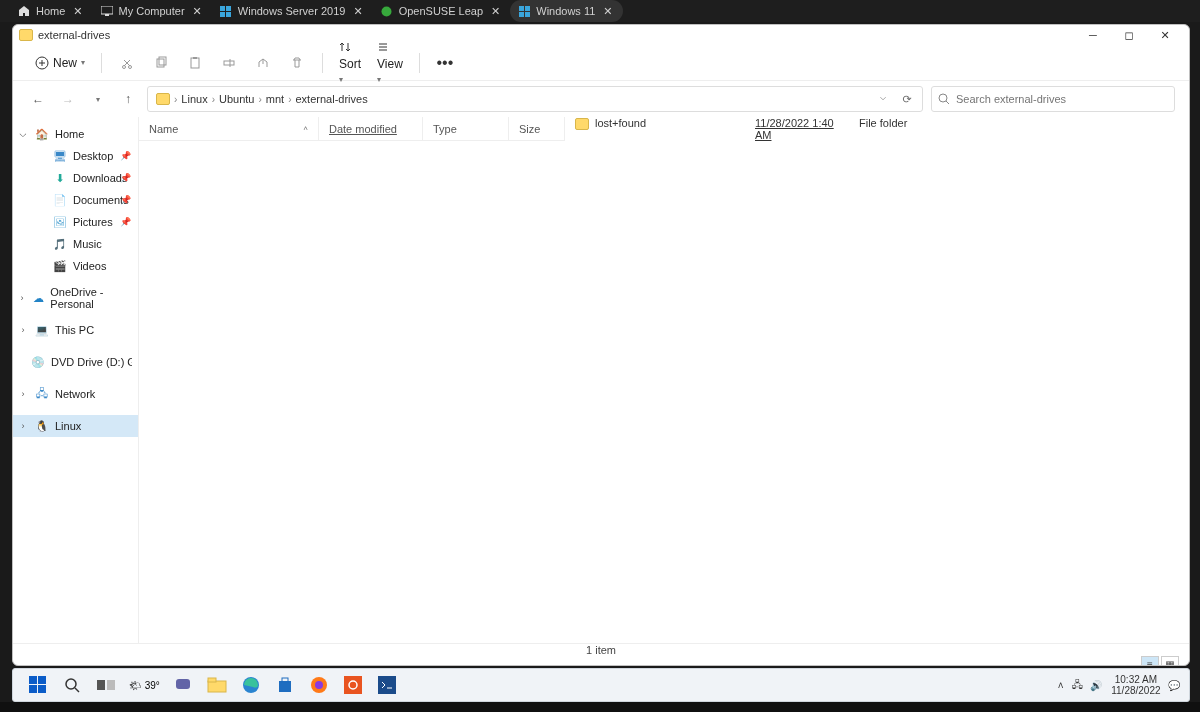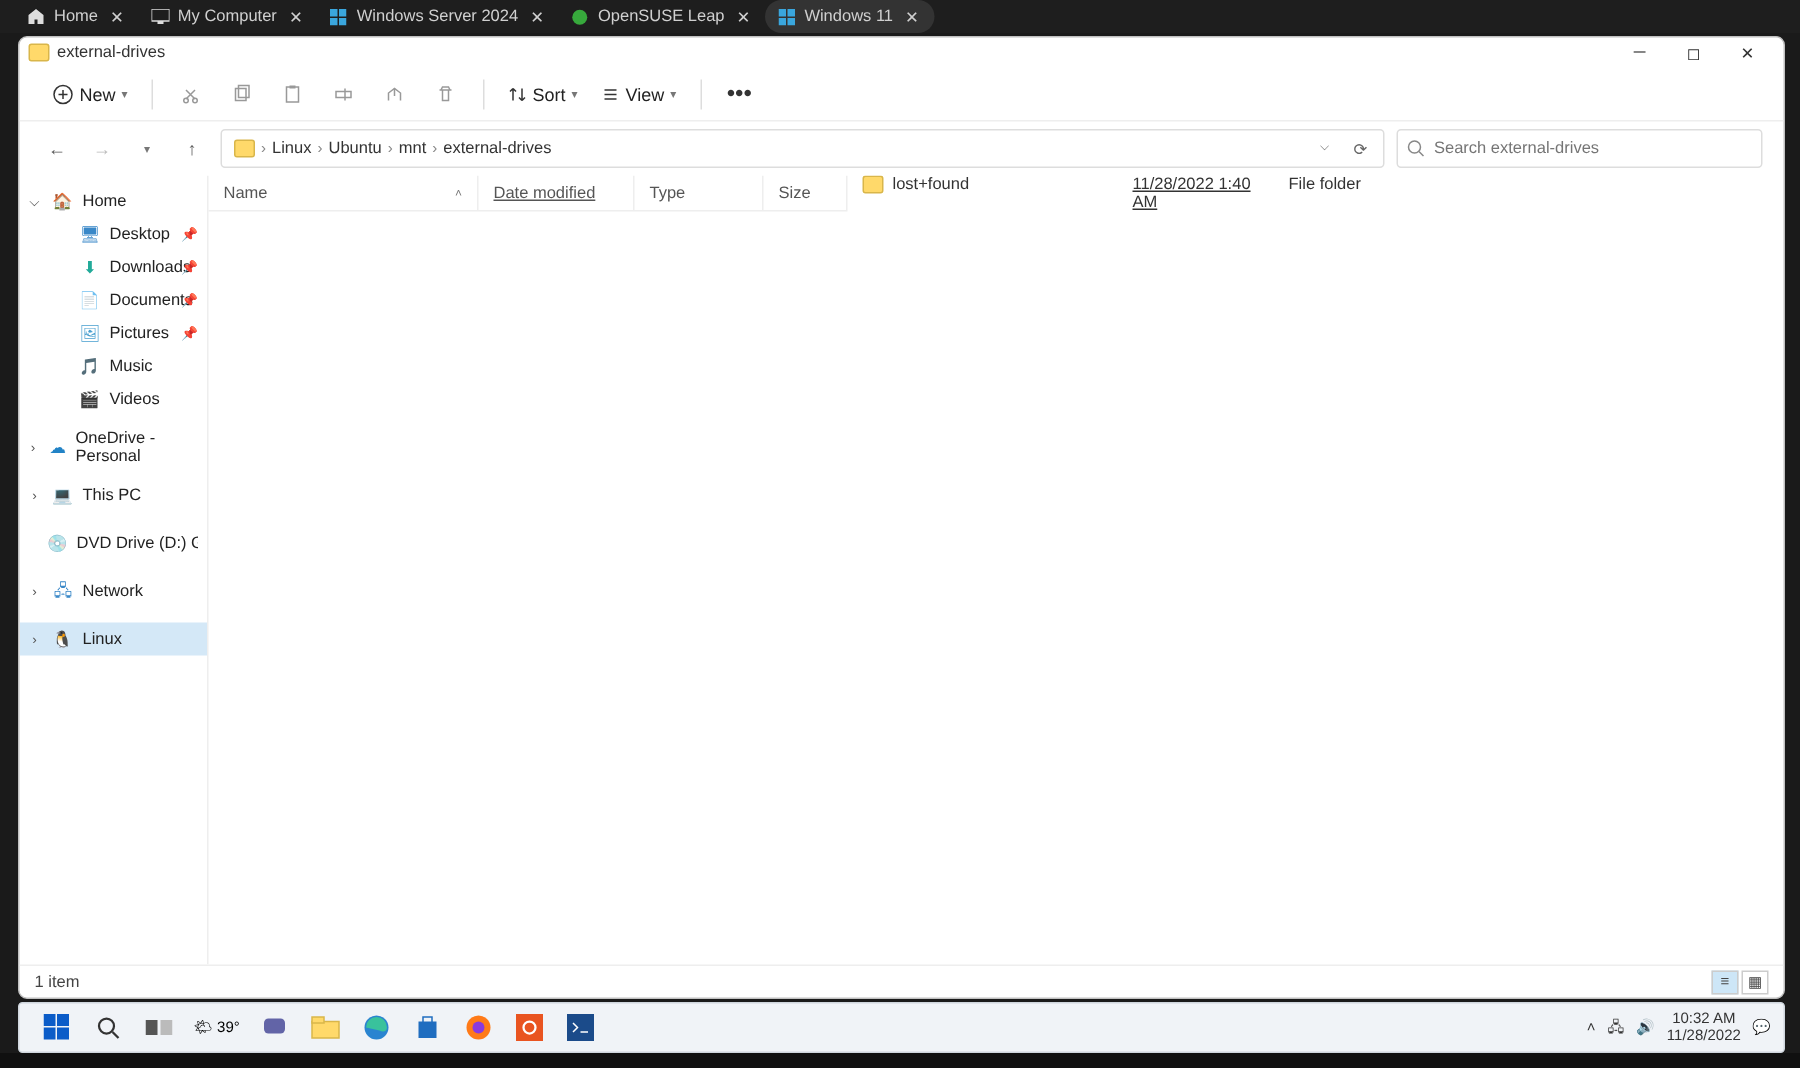--- a/index.html
+++ b/index.html
@@ -17,21 +17,21 @@
 
 .titlebar { height: 20px; display: flex; align-items: center; padding: 0 6px; font-size: 11px; color: #333; }
 .titlebar .folder-ico { width: 14px; height: 12px; background: #ffd96a; border: 1px solid #d9b64a; border-radius: 2px; margin-right: 5px; }
 .win-controls { margin-left: auto; display: flex; }
 .win-controls span { width: 36px; height: 20px; display: flex; align-items: center; justify-content: center; font-size: 11px; color: #333; cursor: pointer; }
 
 .toolbar { height: 36px; display: flex; align-items: center; padding: 0 16px; gap: 4px; border-bottom: 1px solid #eee; }
 .tb-new { display: flex; align-items: center; gap: 4px; font-size: 12px; color: #222; padding: 4px 6px; border-radius: 3px; cursor: pointer; }
 .tb-btn { width: 30px; height: 28px; display: flex; align-items: center; justify-content: center; color: #888; border-radius: 3px; cursor: pointer; }
 .tb-sep { width: 1px; height: 20px; background: #ddd; margin: 0 6px; }
-.tb-label { font-size: 12px; color: #222; display: flex; align-items: center; gap: 4px; padding: 4px 6px; cursor: pointer; border-radius: 3px; }
+.tb-label { font-size: 12px; color: #222; display: flex; align-items: flex-start; gap: 4px; padding: 4px 6px; cursor: pointer; border-radius: 3px; flex-direction: column; }
 .chev-d { font-size: 8px; color: #777; }
 
 .navbar { height: 36px; display: flex; align-items: center; padding: 0 14px; gap: 8px; }
 .nav-btn { width: 22px; height: 24px; display: flex; align-items: center; justify-content: center; color: #555; cursor: pointer; font-size: 12px; }
 .nav-btn.disabled { color: #bbb; cursor: default; }
 .addr { flex: 1; height: 26px; border: 1px solid #ddd; border-radius: 3px; display: flex; align-items: center; padding: 0 4px; font-size: 11px; color: #333; }
 .addr .folder-ico { width: 14px; height: 12px; background: #ffd96a; border: 1px solid #d9b64a; border-radius: 2px; margin: 0 4px; }
 .crumb { padding: 0 4px; cursor: pointer; }
 .crumb-sep { color: #888; font-size: 10px; }
 .addr-tools { margin-left: auto; display: flex; gap: 2px; }
@@ -52,21 +52,21 @@
 .main { flex: 1; display: flex; flex-direction: row; }
 .cols { height: 24px; display: flex; align-items: center; border-bottom: 1px solid #eee; font-size: 11px; color: #555; }
 .col { padding: 0 10px; border-right: 1px solid #eee; height: 100%; display: flex; align-items: center; }
 .c-name { width: 180px; } .c-date { width: 104px; text-decoration: underline; } .c-type { width: 86px; } .c-size { width: 56px; }
 .sort-ind { margin-left: auto; font-size: 8px; color: #777; }
 .rows { flex: 1; }
 .row { display: flex; height: 22px; font-size: 11px; color: #333; cursor: pointer; }
 .row .cell { padding: 0 10px; }
 .folder-ico-sm { width: 14px; height: 12px; background: #ffd96a; border: 1px solid #d9b64a; border-radius: 2px; margin-right: 6px; display: inline-block; vertical-align: middle; }
 
-.status { height: 22px; border-top: 1px solid #eee; display: flex; align-items: center; font-size: 11px; color: #444; padding: 0 10px; }
+.status { height: 22px; border-top: 1px solid #eee; display: flex; align-items: center; font-size: 11px; color: #444; padding: 0 10px; flex-direction: column; }
 .view-toggle { margin-left: auto; display: flex; gap: 2px; }
 .vt { width: 18px; height: 16px; border: 1px solid #ccc; display: flex; align-items: center; justify-content: center; font-size: 10px; cursor: pointer; }
 .vt.active { background: #cde6f7; }
 
 
 .taskbar { position: absolute; bottom: 10px; left: 12px; right: 10px; height: 34px; background: #f0f3f7; border: 1px solid #cfd6dd; border-radius: 3px; display: flex; align-items: center; padding: 0 8px; }
 .tb-item { width: 34px; height: 30px; display: flex; align-items: center; justify-content: center; cursor: pointer; border-radius: 3px; }
 .tray { margin-left: auto; display: flex; align-items: center; gap: 8px; font-size: 10px; color: #333; }
 .clock { text-align: center; line-height: 11px; font-size: 10px; }
 .weather { display: flex; align-items: center; gap: 3px; font-size: 10px; margin: 0 6px; }
@@ -100,21 +100,21 @@
   </div>
   <div class="host-tab">
     <span class="hi">
         <svg width="11" height="11" viewBox="0 0 11 11">
           <rect width="5" height="5" fill="#3aa6dd"></rect>
           <rect x="6" width="5" height="5" fill="#3aa6dd"></rect>
           <rect y="6" width="5" height="5" fill="#3aa6dd"></rect>
           <rect x="6" y="6" width="5" height="5" fill="#3aa6dd"></rect>
         </svg>
       </span>
-    <span>Windows Server 2024</span>
+    <span>Windows Server 2019</span>
     <span class="close">✕</span>
   </div>
   <div class="host-tab">
     <span class="hi">
         <svg width="11" height="11">
           <circle cx="5.5" cy="5.5" r="5" fill="#37a93c"></circle>
         </svg>
       </span>
     <span>OpenSUSE Leap</span>
     <span class="close">✕</span>

